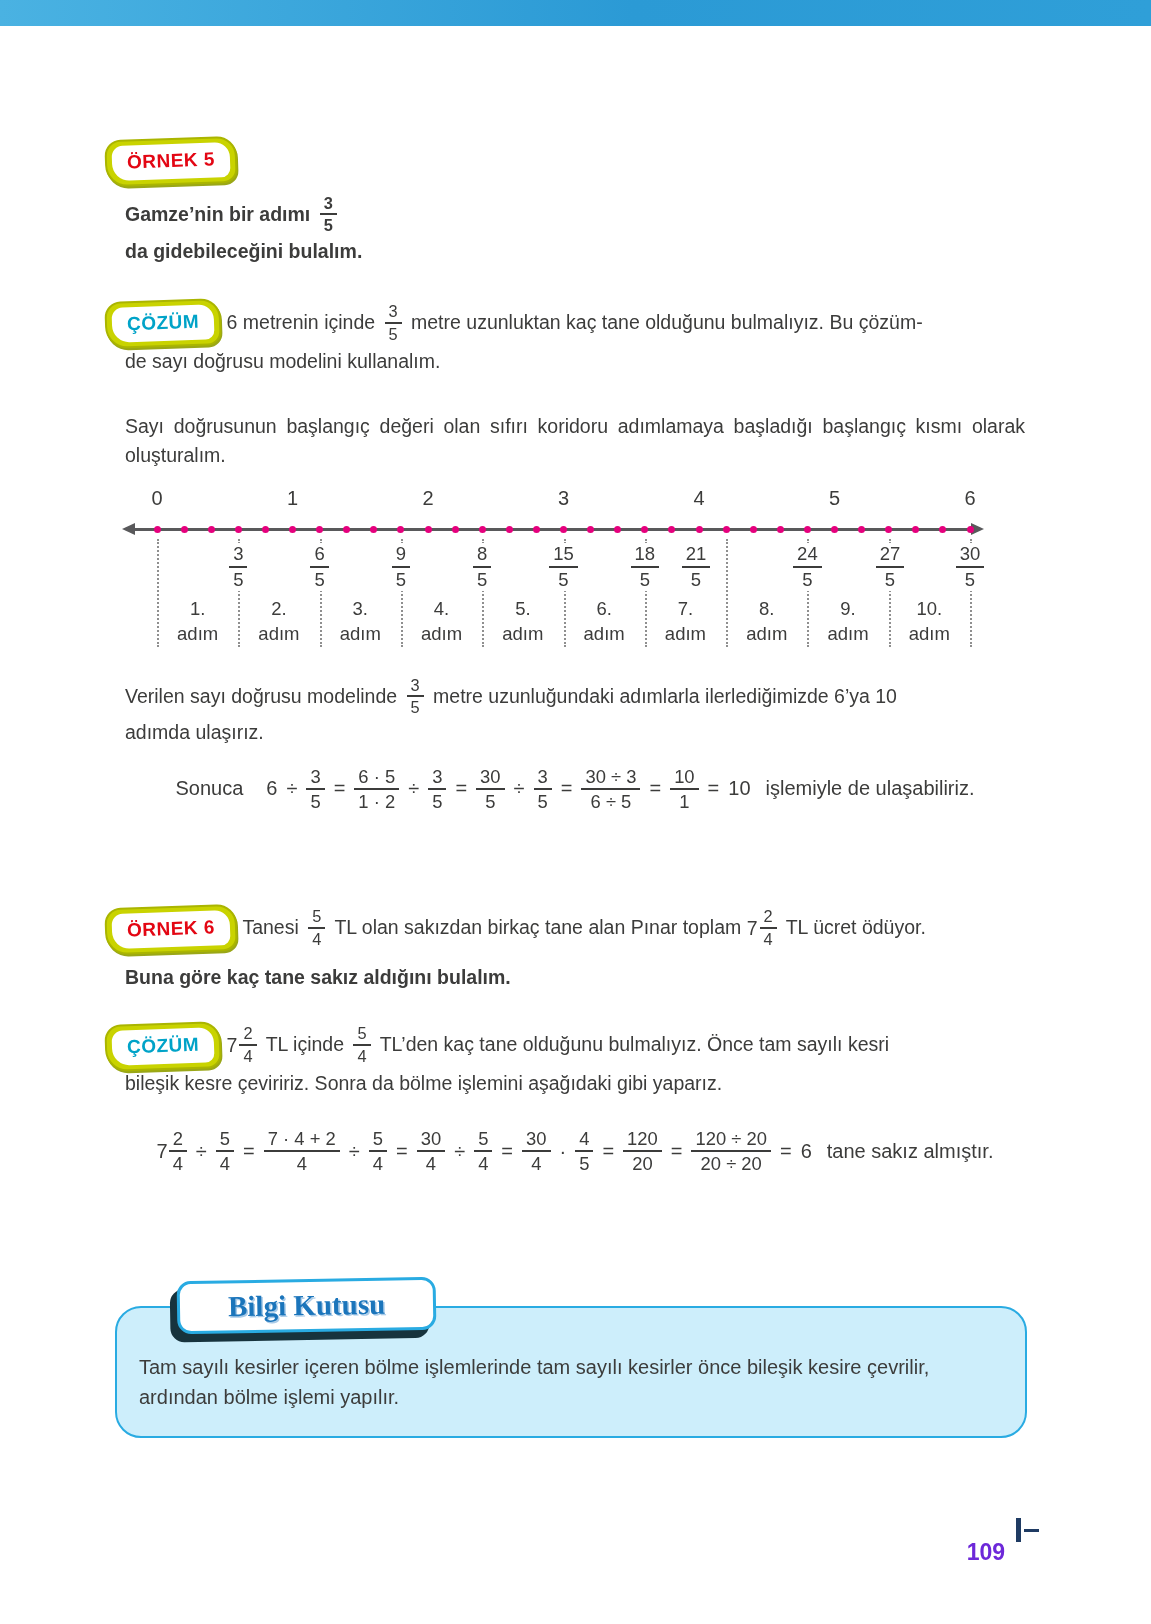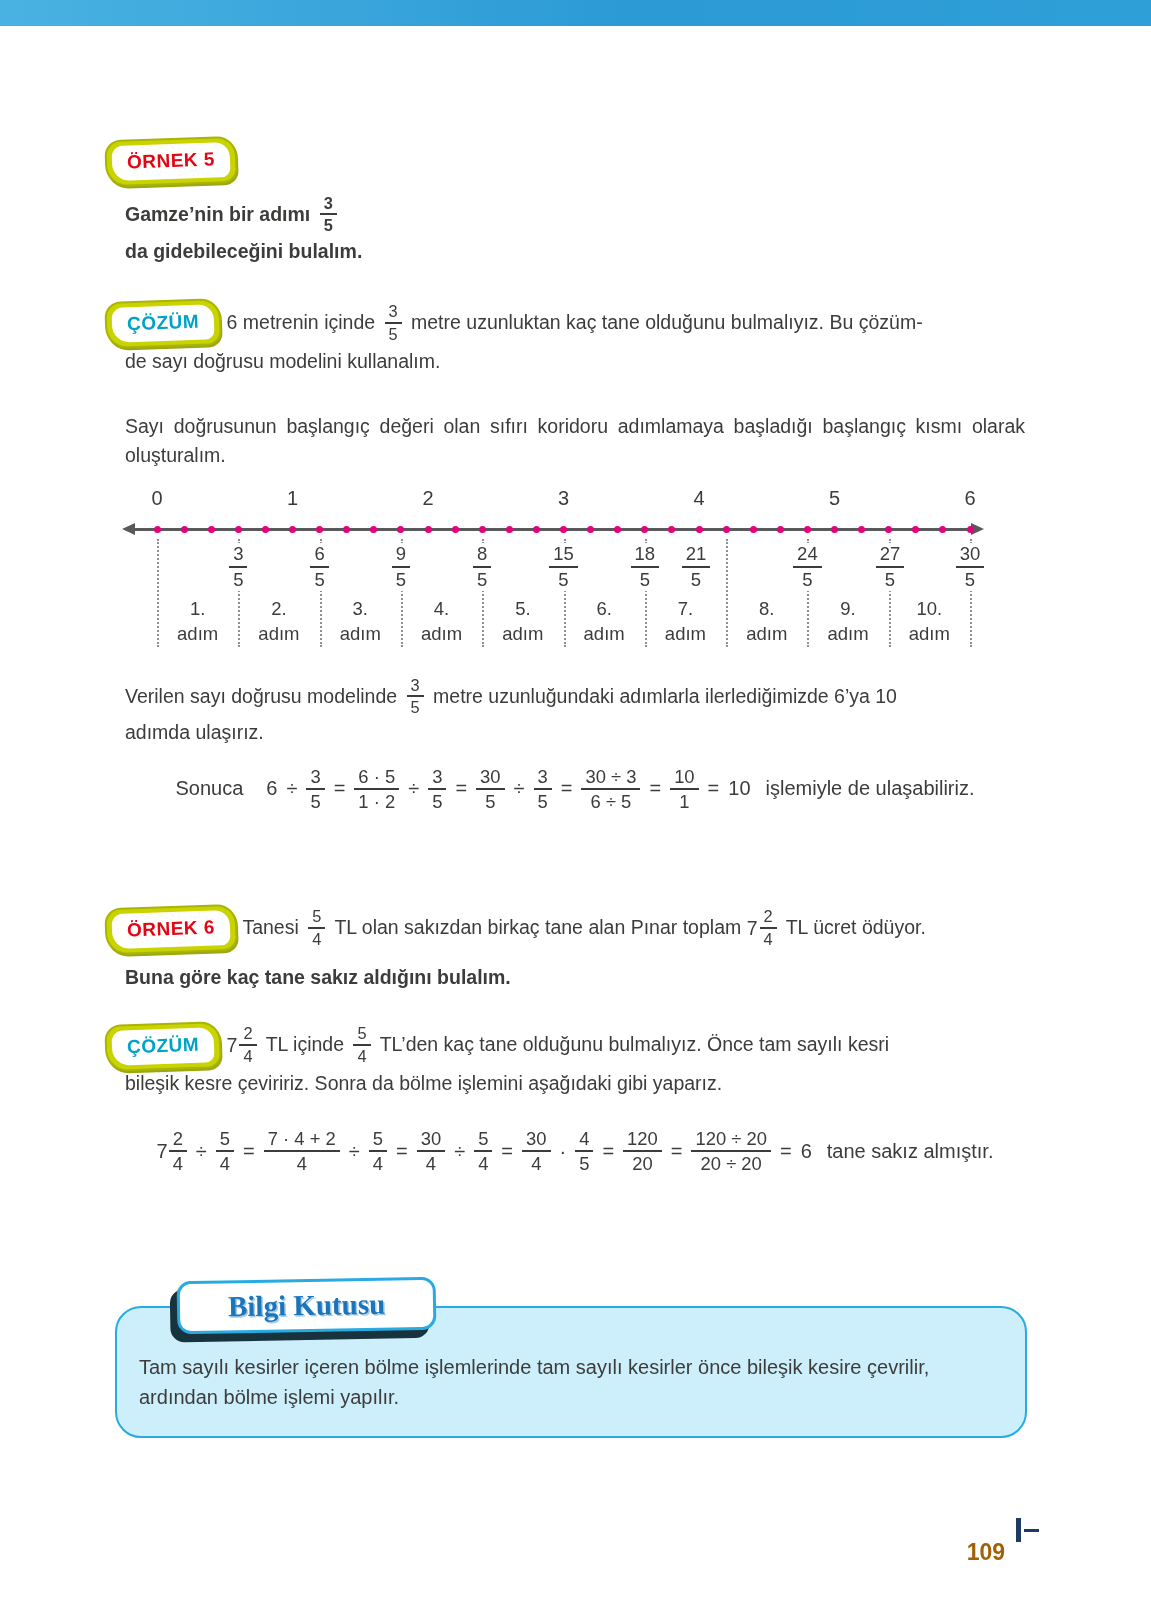--- a/index.html
+++ b/index.html
@@ -120,21 +120,21 @@
     margin-top: -26px;
     background: #cdeefb; border: 2px solid #29abe2; border-radius: 26px;
     padding: 44px 26px 24px 22px;
     font-size: 20px; line-height: 1.5;
   }
 
   .footer {
     position: absolute; right: 112px; bottom: 58px;
     display: flex; align-items: center; gap: 11px;
   }
-  .footer .num { font-size: 23px; font-weight: bold; color: #a16207; margin-top: 45px; }
+  .footer .num { font-size: 23px; font-weight: bold; color: #6d28d9; margin-top: 45px; }
   .footer .bar { width: 5px; height: 24px; background: #1f3b63; }
   .footer .tick { width: 15px; height: 3px; background: #1f3b63; margin-left: -8px; }
 </style>
 </head>
 <body>
 
 <div class="page">
 
   <div class="topbar"></div>
 

